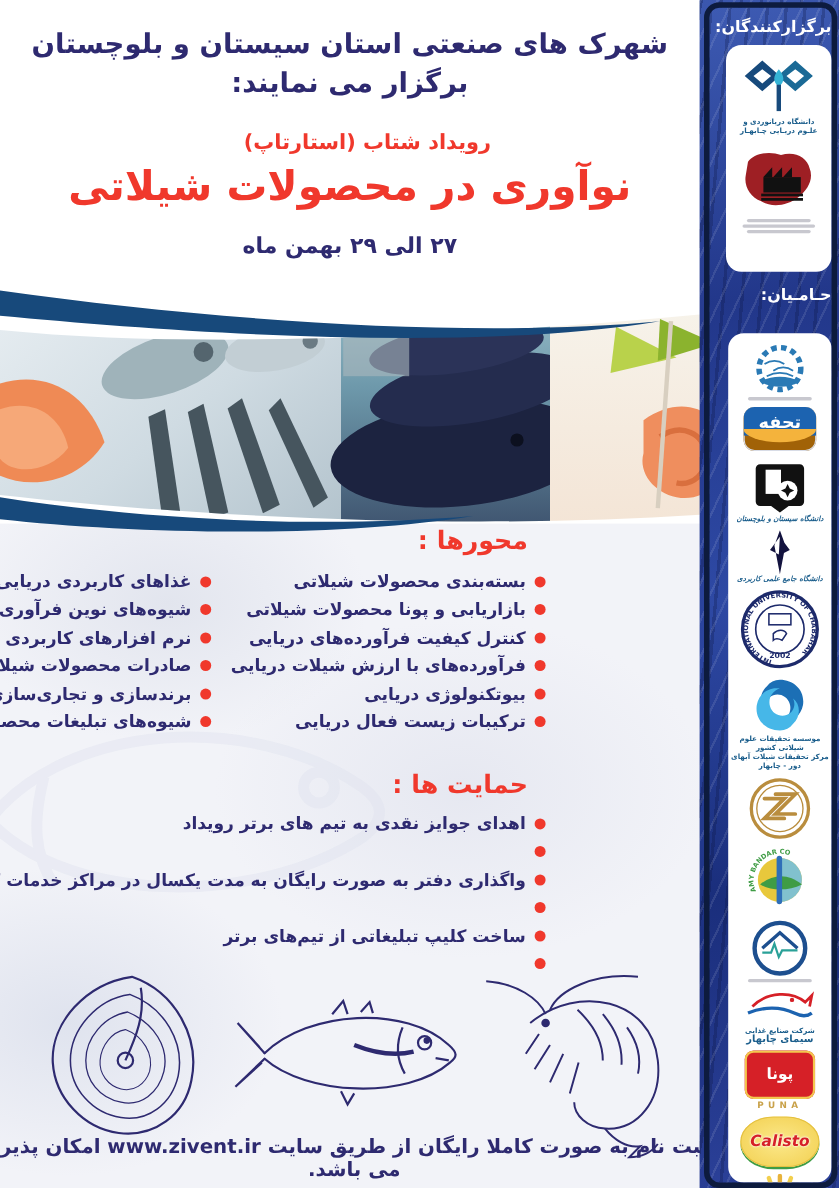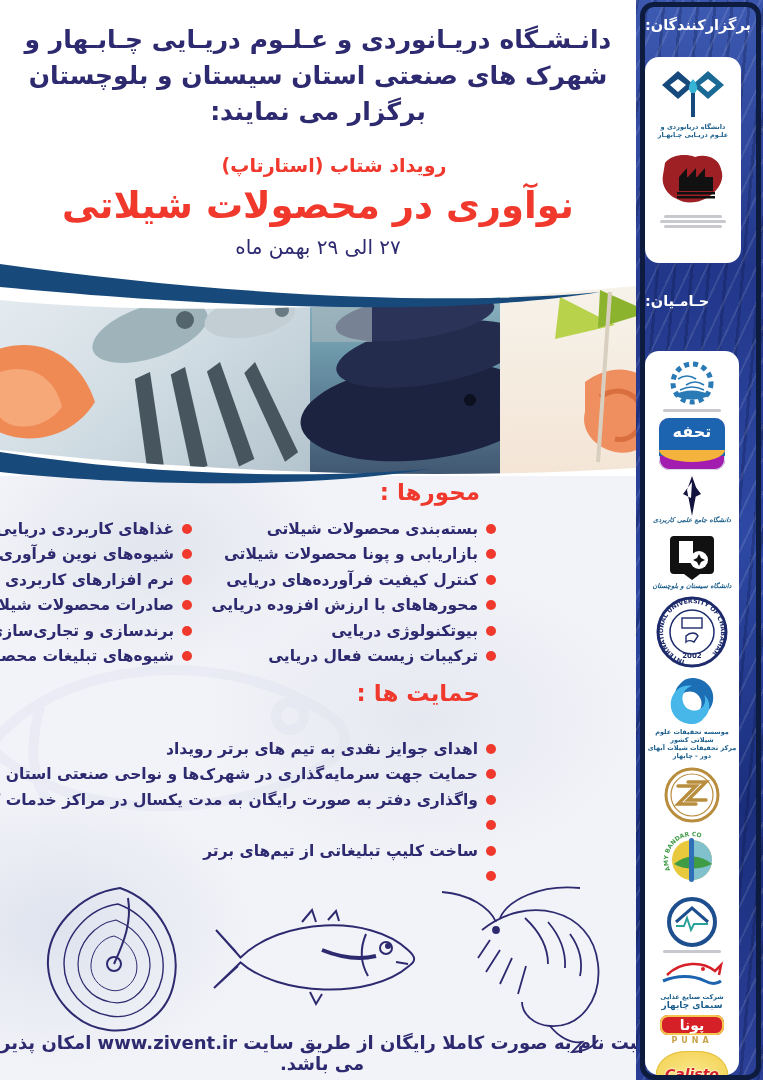--- a/index.html
+++ b/index.html
@@ -7,38 +7,38 @@
     width:763px;height:1080px;position:relative;overflow:hidden;
     background:#ffffff;
     font-family:"DejaVu Sans", sans-serif;
   }
   
   .main{position:absolute;left:0;top:0;width:636px;height:1080px;z-index:2;}
   .hdr{position:absolute;top:22px;left:0;width:636px;text-align:center;direction:rtl;}
   .org-lines{color:#2e2a70;font-weight:bold;font-size:25px;line-height:36px;}
   .event-type{color:#f0382c;font-weight:bold;font-size:19px;margin-top:24px;margin-left:32px;}
   .event-title{color:#f0382c;font-weight:800;font-size:37px;margin-top:8px;letter-spacing:-1px;}
-  .event-date{color:#2e2a70;font-weight:normal;font-size:20px;margin-top:8px;}
+  .event-date{color:#2e2a70;font-weight:bold;font-size:20px;margin-top:20px;}
 
   
   .lower-bg{position:absolute;left:0;top:476px;width:763px;height:604px;z-index:0;
     background:
       radial-gradient(260px 180px at 20% 12%, #e2e5ee 0%, rgba(226,229,238,0) 70%),
       radial-gradient(320px 220px at 55% 40%, #e6e8f1 0%, rgba(230,232,241,0) 70%),
       radial-gradient(280px 200px at 8% 75%, #dfe3ee 0%, rgba(223,227,238,0) 70%),
       #f2f3f8;}
   .lower-bg svg{position:absolute;left:-30px;top:120px;opacity:.55;}
 
   
   .band{position:absolute;left:0;top:262px;width:763px;height:255px;z-index:1;}
 
   
   .sec-heading{position:absolute;direction:rtl;color:#f0382c;font-weight:800;font-size:23px;z-index:3;}
   .h-topics{top:479px;right:156px;}
-  .h-supports{top:680px;right:156px;text-align:center;}
+  .h-supports{top:701px;right:156px;text-align:center;}
   .topics{position:absolute;top:516px;right:140px;left:6px;display:flex;direction:rtl;gap:4px;z-index:3;}
   .tcol{display:flex;flex-direction:column;}
   .tcol-r{width:300px;}
   .tcol-l{width:316px;}
   .titem{display:flex;direction:rtl;align-items:center;height:25.5px;}
   .dot{width:10px;height:10px;border-radius:50%;background:#f0382c;margin-left:8px;flex:0 0 auto;}
   .ttext{color:#2e2a70;font-weight:bold;font-size:15.5px;white-space:nowrap;margin-left:42px;}
   .supports{position:absolute;top:736px;right:140px;width:608px;display:flex;flex-direction:column;z-index:3;}
   .supports .titem{height:25.5px;}
 
@@ -53,41 +53,41 @@
     background:
       repeating-linear-gradient(115deg, rgba(255,255,255,.10) 0 2px, rgba(255,255,255,0) 2px 14px),
       repeating-linear-gradient(100deg, rgba(8,16,56,.28) 0 3px, rgba(8,16,56,0) 3px 18px),
       linear-gradient(170deg,#3b57ae 0%,#24388c 30%,#2c46a0 55%,#1b2f7e 80%,#2a3f96 100%);
     padding:0;}
   .side-frame{position:absolute;inset:2px 2px 0 4px;border:5px solid #0d1b3e;border-radius:14px;overflow:hidden;
     background:
       repeating-linear-gradient(115deg, rgba(255,255,255,.10) 0 2px, rgba(255,255,255,0) 2px 15px),
       repeating-linear-gradient(95deg, rgba(8,16,56,.25) 0 3px, rgba(8,16,56,0) 3px 17px),
       linear-gradient(175deg,#3d5ab2 0%,#22378a 25%,#2e49a4 50%,#1a2e7c 75%,#2b4098 100%);
-    display:flex;flex-direction:column;align-items:flex-start;gap:16px;}
+    display:flex;flex-direction:column;align-items:flex-end;}
   .side-label{color:#ffffff;font-weight:bold;font-size:14.5px;direction:rtl;margin-top:10px;flex:0 0 auto;}
   .side-label2{margin-top:14px;margin-bottom:24px;}
   .side-panel{background:#ffffff;border-radius:14px;width:92px;flex:0 0 auto;
     display:flex;flex-direction:column;align-items:center;}
   .panel-org{margin-top:8px;padding:8px 2px 10px;gap:10px;height:188px;}
   .panel-sup{margin-top:2px;padding:8px 2px;gap:6px;flex:1 1 auto;width:90px;overflow:hidden;}
   .logo{display:flex;flex-direction:column;align-items:center;flex:0 0 auto;}
   .logo .cap{color:#1b5e8c;font-size:6.5px;font-weight:bold;direction:rtl;text-align:center;line-height:8px;}
   .cap-black{color:#111;font-style:italic;}
   .cap-blue{color:#1d4f8f;}
   .cap-red{color:#d62027;}
   .squig{width:58px;height:3px;border-radius:2px;background:#9a9aa8;opacity:.55;margin-top:2px;}
   .squig.s2{width:66px;}
-  .tohfe{width:66px;height:52px;border-radius:10px;overflow:hidden;position:relative;background:#a21caf;
+  .tohfe{width:66px;height:40px;border-radius:10px;overflow:hidden;position:relative;background:#a16207;
     box-shadow:0 0 0 1px #d8dce6 inset;}
   .tohfe .top{position:absolute;inset:0 0 14px 0;background:#1c63b0;}
   .tohfe .wave{position:absolute;left:0;right:0;bottom:8px;height:12px;background:#f4b33c;border-radius:0 0 50% 50%/0 0 100% 100%;}
   .tohfe .txt{position:absolute;top:4px;left:0;right:0;text-align:center;color:#fff;font-weight:800;font-size:16px;direction:rtl;}
   .puna{width:64px;border-radius:8px;background:#d62027;color:#fff;text-align:center;
-    font-weight:800;font-size:14px;direction:rtl;padding:2px 0;box-shadow:0 0 0 2px #f3c74f inset;}
+    font-weight:800;font-size:14px;direction:rtl;padding:14px 0;box-shadow:0 0 0 2px #f3c74f inset;}
   .puna-sub{color:#c9a24a;font-weight:bold;font-size:8px;letter-spacing:4px;margin-top:1px;}
   .calisto{width:72px;height:46px;border-radius:50%/60%;background:radial-gradient(#fbe88a,#f2cf4e);
     position:relative;display:flex;align-items:center;justify-content:center;
     box-shadow:0 2px 0 #3f9c45, 0 0 0 1px #e4c041 inset;}
   .calisto span{color:#d62027;font-weight:800;font-style:italic;font-size:14px;
     text-shadow:0 0 2px #ffffff,0 0 2px #ffffff;}
 </style>
 </head>
 <body>
 
@@ -98,21 +98,20 @@
       <circle cx="320" cy="120" r="14"></circle>
       <path d="M70,110 C60,150 60,180 80,210"></path>
     </g>
   </svg>
 </div>
 
 <div class="main">
 
   <div class="hdr">
     <div class="org-lines">
-      <div>دانـشـگاه دریـانوردی و عـلـوم دریـایی چـابـهار و</div>
       <div>شهرک های صنعتی استان سیستان و بلوچستان برگزار می نمایند:</div>
     </div>
     <div class="event-type">رویداد شتاب (استارتاپ)</div>
     <div class="event-title">نوآوری در محصولات شیلاتی</div>
     <div class="event-date">۲۷ الی ۲۹ بهمن ماه</div>
   </div>
 
   <svg class="band" viewBox="0 0 763 255">
     <defs>
       <clipPath id="photoClip">
@@ -182,21 +181,21 @@
       <div class="titem">
           <span class="dot"></span>
           <span class="ttext">بازاریابی و پونا محصولات شیلاتی</span>
         </div>
       <div class="titem">
           <span class="dot"></span>
           <span class="ttext">کنترل کیفیت فرآورده‌های دریایی</span>
         </div>
       <div class="titem">
           <span class="dot"></span>
-          <span class="ttext">محورها‌های با ارزش افزوده دریایی</span>
+          <span class="ttext">فرآورده‌های با ارزش شیلات دریایی</span>
         </div>
       <div class="titem">
           <span class="dot"></span>
           <span class="ttext">بیوتکنولوژی دریایی</span>
         </div>
       <div class="titem">
           <span class="dot"></span>
           <span class="ttext">ترکیبات زیست فعال دریایی</span>
         </div>
     </div>
@@ -229,21 +228,20 @@
   </div>
 
   <div class="sec-heading h-supports">حمایت ها :</div>
   <div class="supports">
     <div class="titem">
         <span class="dot"></span>
         <span class="ttext">اهدای جوایز نقدی به تیم های برتر رویداد</span>
       </div>
     <div class="titem">
         <span class="dot"></span>
-        <span class="ttext">حمایت جهت سرمایه‌گذاری در شهرک‌ها و نواحی صنعتی استان</span>
       </div>
     <div class="titem">
         <span class="dot"></span>
         <span class="ttext">واگذاری دفتر به صورت رایگان به مدت یکسال در مراکز خدمات کسب و کار</span>
       </div>
     <div class="titem">
         <span class="dot"></span>
       </div>
     <div class="titem">
         <span class="dot"></span>
@@ -351,34 +349,34 @@
 
       <div class="logo">
         <div class="tohfe">
           <div class="top"></div>
           <div class="wave"></div>
           <div class="txt">تحفه</div>
         </div>
       </div>
 
       <div class="logo">
-        <svg width="30" height="40" viewBox="0 0 30 40">
-          <path d="M15,0 L20,14 L15,40 L10,14 Z M15,6 L24,18 L16,22 Z M15,6 L6,18 L14,22 Z" fill="#13133f"></path>
-        </svg>
-        <div class="cap cap-black">دانشگاه جامع علمی کاربردی</div>
-      </div>
-
-      <div class="logo">
         <svg width="52" height="52" viewBox="0 0 52 52">
           <path d="M8,6 h36 a4,4 0 0 1 4,4 v30 a4,4 0 0 1 -4,4 h-10 l-8,6 l-8,-6 h-10 a4,4 0 0 1 -4,-4 v-30 a4,4 0 0 1 4,-4 Z" fill="#111111"></path>
           <rect x="13" y="11" width="14" height="22" fill="#ffffff"></rect>
           <circle cx="33" cy="30" r="9" fill="#ffffff"></circle>
           <path d="M33,24 l2,4 l4,2 l-4,2 l-2,4 l-2,-4 l-4,-2 l4,-2 Z" fill="#111111"></path>
         </svg>
         <div class="cap cap-black">دانشگاه سیستان و بلوچستان</div>
+      </div>
+
+      <div class="logo">
+        <svg width="30" height="40" viewBox="0 0 30 40">
+          <path d="M15,0 L20,14 L15,40 L10,14 Z M15,6 L24,18 L16,22 Z M15,6 L6,18 L14,22 Z" fill="#13133f"></path>
+        </svg>
+        <div class="cap cap-black">دانشگاه جامع علمی کاربردی</div>
       </div>
 
       <div class="logo">
         <svg width="72" height="72" viewBox="0 0 72 72">
           <defs>
               <path id="ringPath" d="M36,65 A29,29 0 1 1 36.01,65"></path>
             </defs>
           <circle cx="36" cy="36" r="34" fill="#ffffff" stroke="#1d2a6b" stroke-width="3"></circle>
           <circle cx="36" cy="36" r="22" fill="#ffffff" stroke="#1d2a6b" stroke-width="1.5"></circle>
           <text font-size="6.2" font-weight="bold" fill="#1d2a6b">

